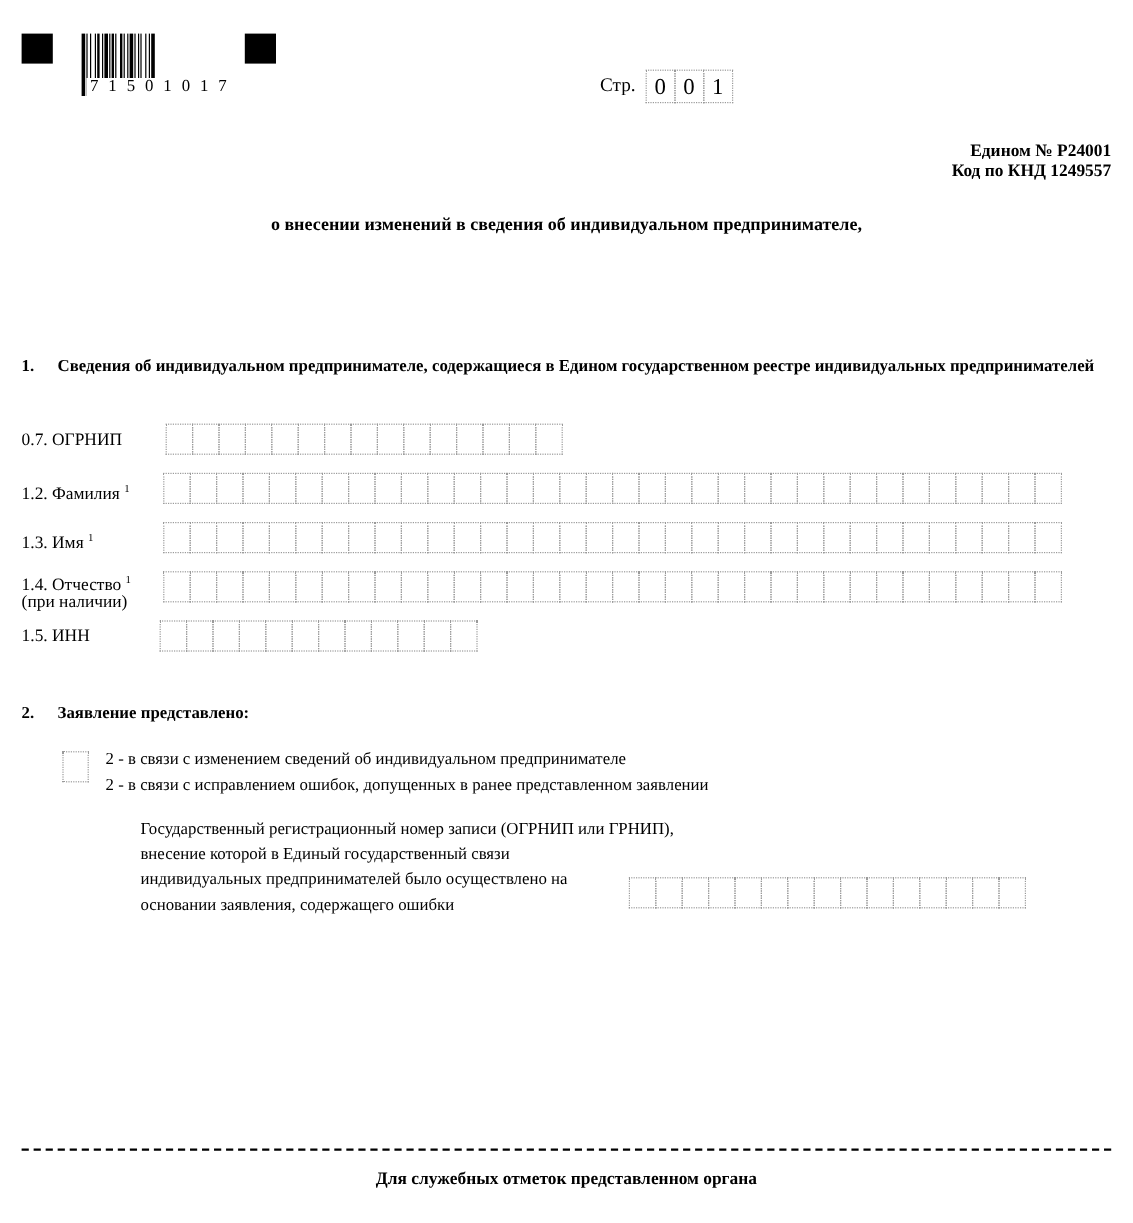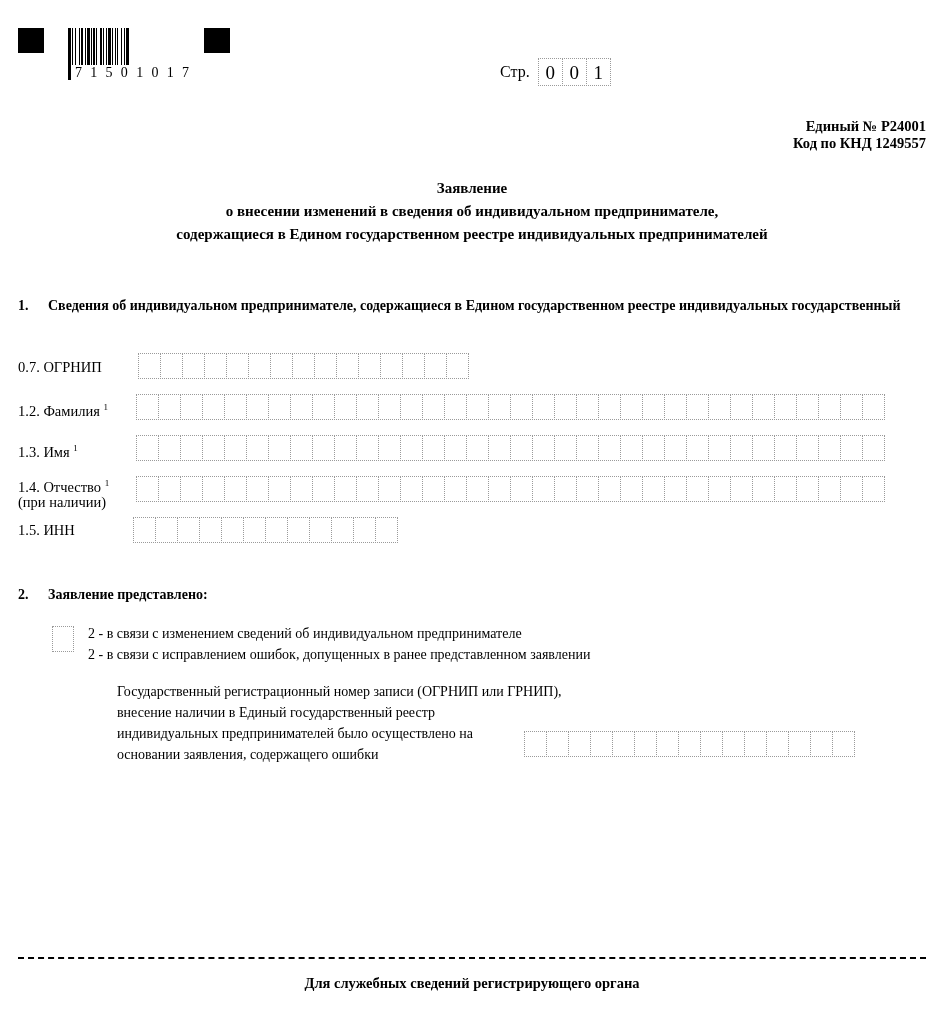--- a/index.html
+++ b/index.html
@@ -263,33 +263,31 @@
   <div class="page-no">
     <span class="page-no-label">Стр.</span>
     <span class="page-no-cells" id="page-no-cells">
         <span class="cell">0</span>
         <span class="cell">0</span>
         <span class="cell">1</span>
       </span>
   </div>
 
   <div class="form-code">
-    <div>Единый № Р24001</div>
+    <div>Едином № Р24001</div>
     <div>Код по КНД 1249557</div>
   </div>
 
   <div class="title-block">
-    <div>Заявление</div>
     <div>о внесении изменений в сведения об индивидуальном предпринимателе,</div>
-    <div>содержащиеся в Едином государственном реестре индивидуальных предпринимателей</div>
   </div>
 
   <div class="section-head" id="section1-head">
     <span class="num">1.</span>
-    <span class="txt">Сведения об индивидуальном предпринимателе, содержащиеся в Едином государственном реестре индивидуальных государственный</span>
+    <span class="txt">Сведения об индивидуальном предпринимателе, содержащиеся в Едином государственном реестре индивидуальных предпринимателей</span>
   </div>
 
   <div id="section1-fields">
       <div class="field-label" style="left: 18px; top: 358px;">0.7. ОГРНИП </div>
       <div class="cells" style="left: 138px; top: 353px;">
         <span class="cell" style="width: 23px;"></span>
         <span class="cell" style="width: 23px;"></span>
         <span class="cell" style="width: 23px;"></span>
         <span class="cell" style="width: 23px;"></span>
         <span class="cell" style="width: 23px;"></span>
@@ -439,21 +437,21 @@
     <span class="txt">Заявление представлено:</span>
   </div>
 
   <div class="opt-box"></div>
   <div class="opt-lines">
     <div>2 - в связи с изменением сведений об индивидуальном предпринимателе</div>
     <div>2 - в связи с исправлением ошибок, допущенных в ранее представленном заявлении</div>
   </div>
 
   <div class="grnip-text">Государственный регистрационный номер записи (ОГРНИП или ГРНИП),
-внесение наличии в Единый государственный реестр
+внесение которой в Единый государственный связи
 индивидуальных предпринимателей было осуществлено на
 основании заявления, содержащего ошибки</div>
   <div class="cells" id="grnip-cells">
       <span class="cell" style="width: 23px;"></span>
       <span class="cell" style="width: 23px;"></span>
       <span class="cell" style="width: 23px;"></span>
       <span class="cell" style="width: 23px;"></span>
       <span class="cell" style="width: 23px;"></span>
       <span class="cell" style="width: 23px;"></span>
       <span class="cell" style="width: 23px;"></span>
@@ -461,15 +459,15 @@
       <span class="cell" style="width: 23px;"></span>
       <span class="cell" style="width: 23px;"></span>
       <span class="cell" style="width: 23px;"></span>
       <span class="cell" style="width: 23px;"></span>
       <span class="cell" style="width: 23px;"></span>
       <span class="cell" style="width: 23px;"></span>
       <span class="cell" style="width: 23px;"></span>
     </div>
 
   <div class="footer-rule"></div>
-  <div class="footer-title">Для служебных сведений регистрирующего органа</div>
+  <div class="footer-title">Для служебных отметок представленном органа</div>
 
 </div>
 
 </body></html>

